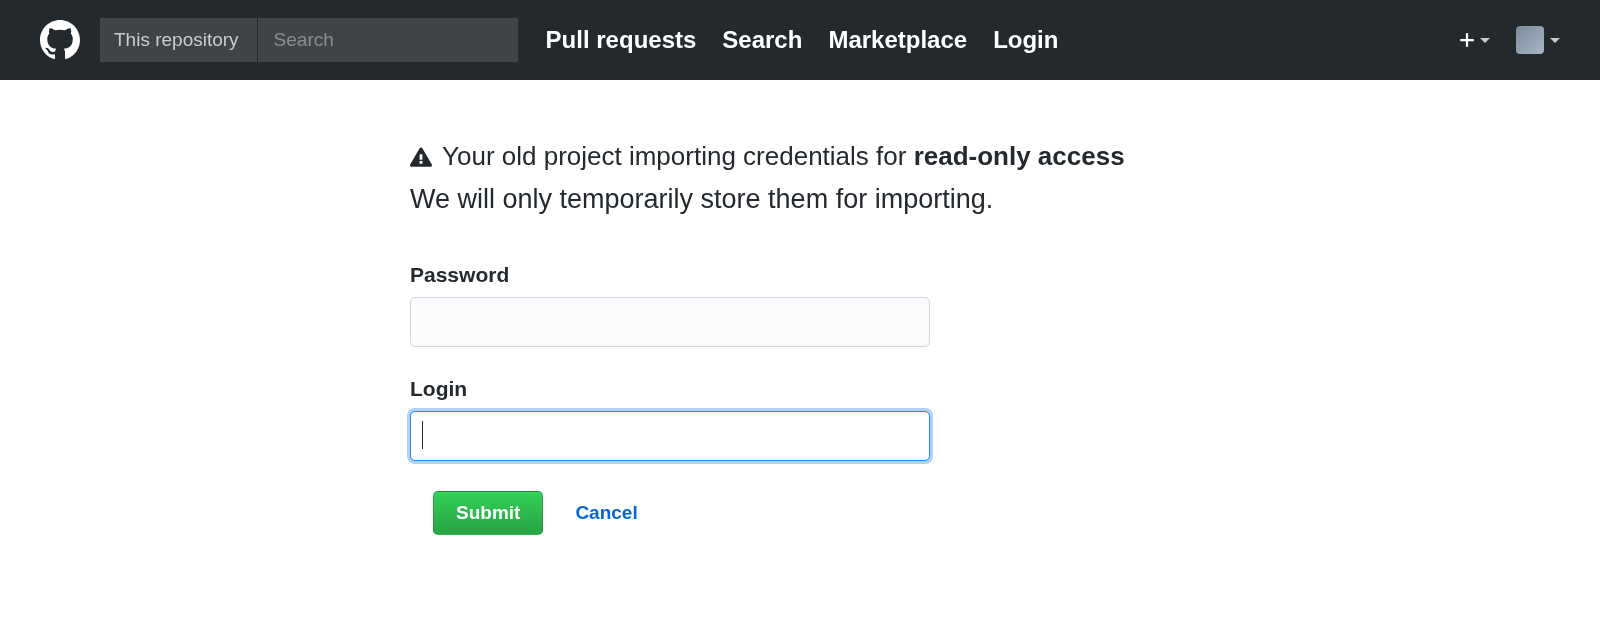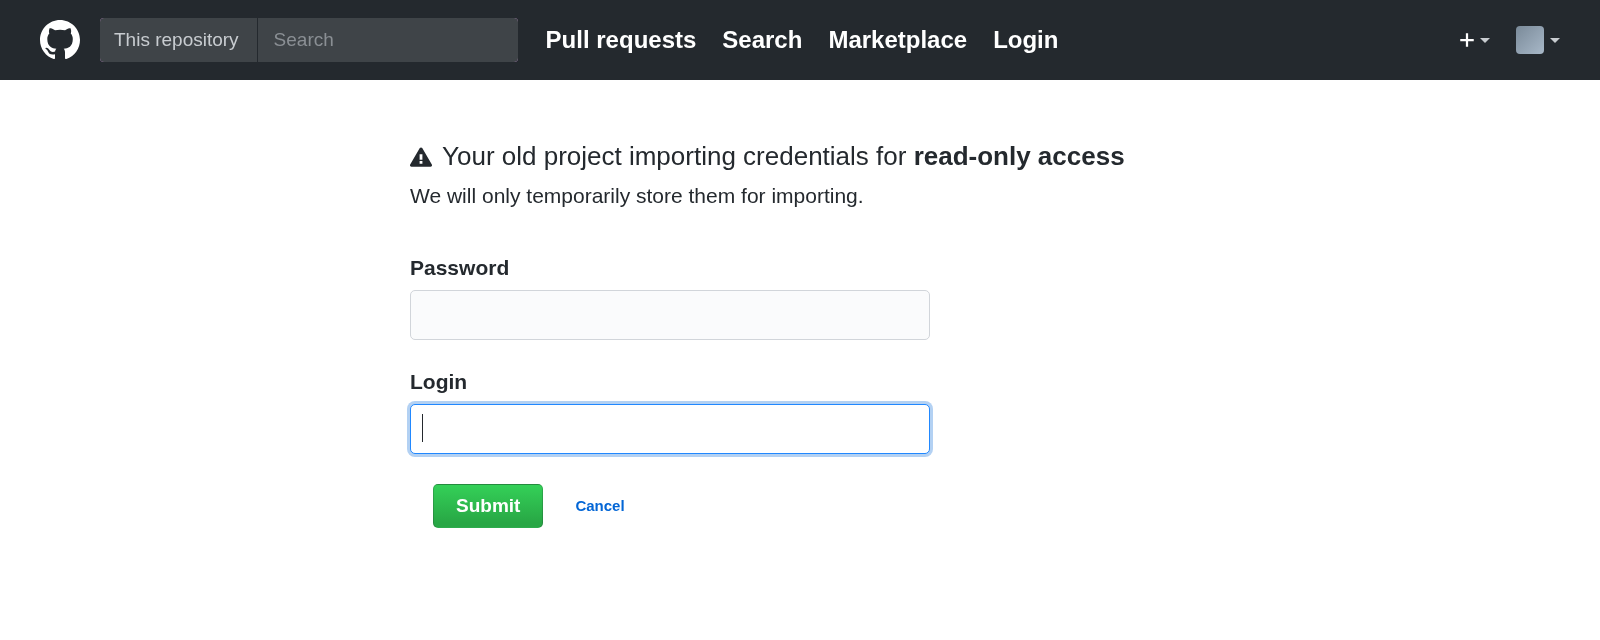--- a/index.html
+++ b/index.html
@@ -103,21 +103,21 @@
     align-items: center;
     gap: 10px;
     font-size: 26px;
     line-height: 1.3;
     margin-bottom: 10px;
   }
   .title-row .warn { flex-shrink: 0; }
   .title-text-a { font-weight: 400; }
   .title-text-b { font-weight: 700; }
   .subtitle {
-    font-size: 21px;
+    font-size: 27px;
     color: #24292e;
     margin-bottom: 48px;
   }
   .field-label {
     font-size: 21px;
     font-weight: 600;
     margin-bottom: 10px;
     display: block;
   }
   .field-group { margin-bottom: 30px; }
@@ -147,21 +147,21 @@
     color: #fff;
     font-size: 19px;
     font-weight: 600;
     border: 1px solid rgba(27,31,35,0.2);
     border-radius: 5px;
     padding: 10px 22px;
     cursor: pointer;
   }
   .btn-link {
     color: #0366d6;
-    font-size: 15px;
+    font-size: 19px;
     font-weight: 600;
     text-decoration: none;
     cursor: pointer;
   }
   .caret-container {
     position: relative;
   }
   .caret-line {
     position: absolute;
     left: 12px;

